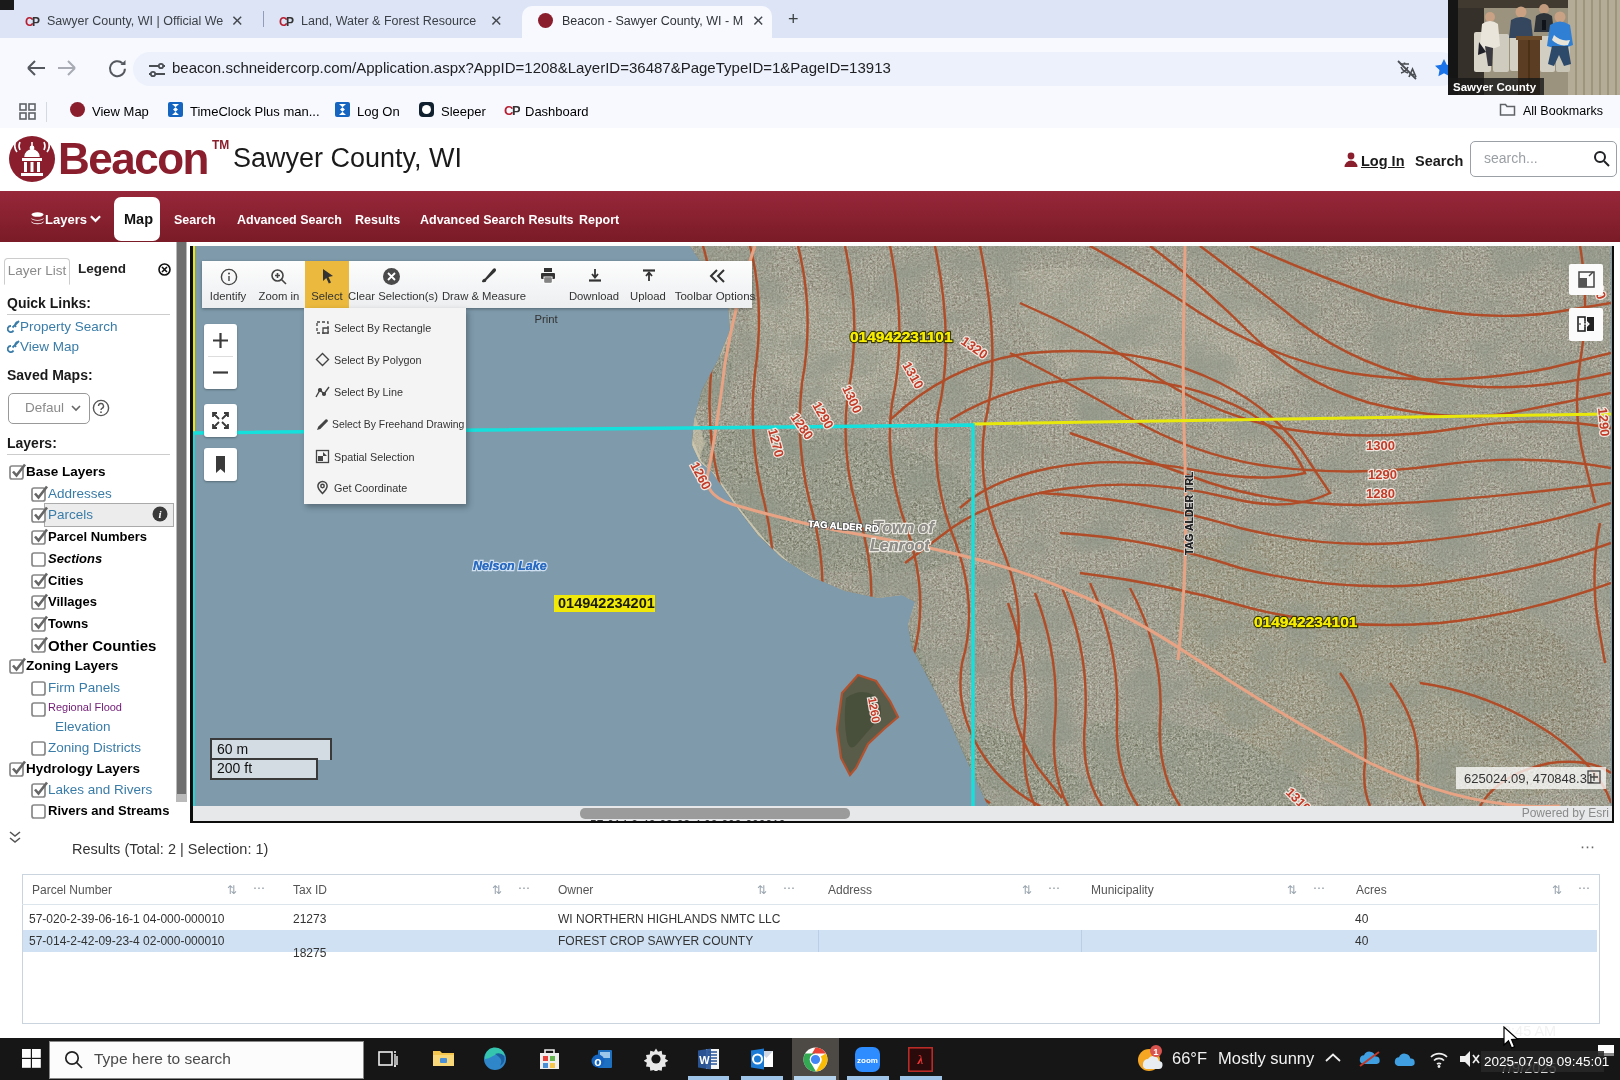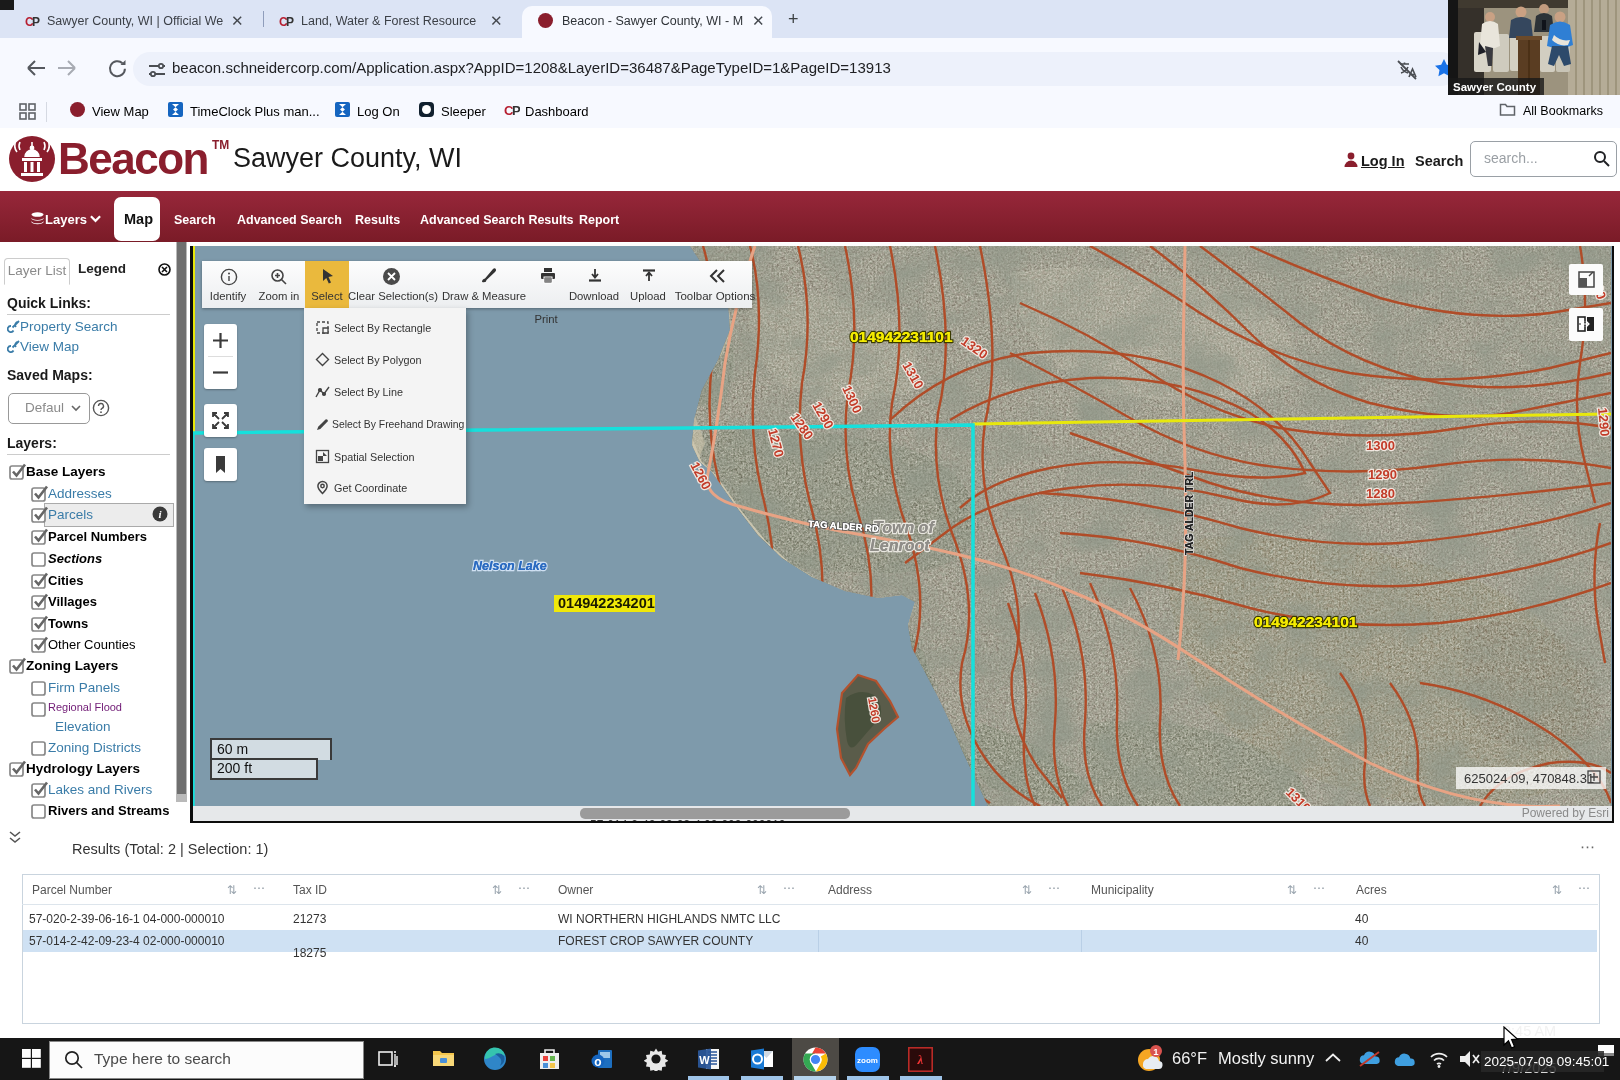--- a/index.html
+++ b/index.html
@@ -220,21 +220,21 @@
 <div class="abs" style="left:48px;top:594px;font-weight:bold;font-size:13px;">Villages</div>
 <svg class="abs" style="left:31px;top:615px;" width="19" height="17" viewBox="0 0 19 17">
     <rect x="1" y="3" width="13" height="13" rx="2" fill="#fff" stroke="#888" stroke-width="1.7"></rect>
     <path d="M4 8.5 l3.5 4 L16 1.5" fill="none" stroke="#666" stroke-width="2.6"></path>
   </svg>
 <div class="abs" style="left:48px;top:616px;font-weight:bold;font-size:13px;">Towns</div>
 <svg class="abs" style="left:31px;top:636px;" width="19" height="17" viewBox="0 0 19 17">
     <rect x="1" y="3" width="13" height="13" rx="2" fill="#fff" stroke="#888" stroke-width="1.7"></rect>
     <path d="M4 8.5 l3.5 4 L16 1.5" fill="none" stroke="#666" stroke-width="2.6"></path>
   </svg>
-<div class="abs" style="left:48px;top:637px;font-weight:normal;font-size:13px;text-align:center;">Other Counties</div>
+<div class="abs" style="left:48px;top:637px;font-weight:bold;font-size:15px;text-align:center;">Other Counties</div>
 <svg class="abs" style="left:9px;top:657px;" width="19" height="17" viewBox="0 0 19 17">
     <rect x="1" y="3" width="13" height="13" rx="2" fill="#fff" stroke="#888" stroke-width="1.7"></rect>
     <path d="M4 8.5 l3.5 4 L16 1.5" fill="none" stroke="#666" stroke-width="2.6"></path>
   </svg>
 <div class="abs" style="left:26px;top:658px;font-weight:bold;font-size:13.5px;">Zoning Layers</div>
 <svg class="abs" style="left:31px;top:679px;" width="19" height="17" viewBox="0 0 19 17">
     <rect x="1" y="3" width="13" height="13" rx="2" fill="#fff" stroke="#888" stroke-width="1.7"></rect>
   </svg>
 <div class="abs" style="left:48px;top:680px;color:#3a7ca8;font-size:13.5px;">Firm Panels</div>
 <svg class="abs" style="left:31px;top:700px;" width="19" height="17" viewBox="0 0 19 17">

